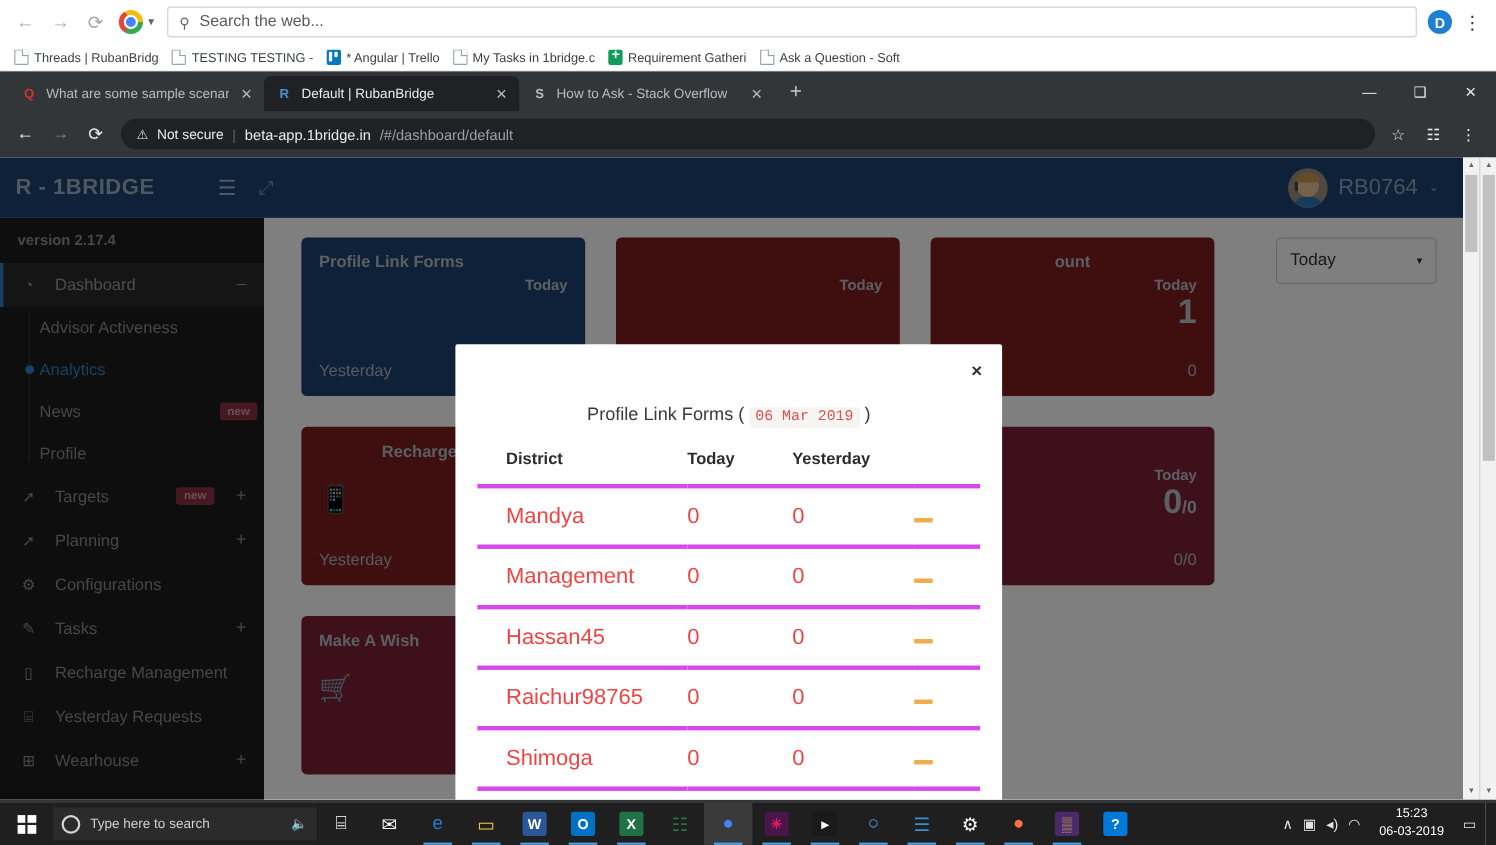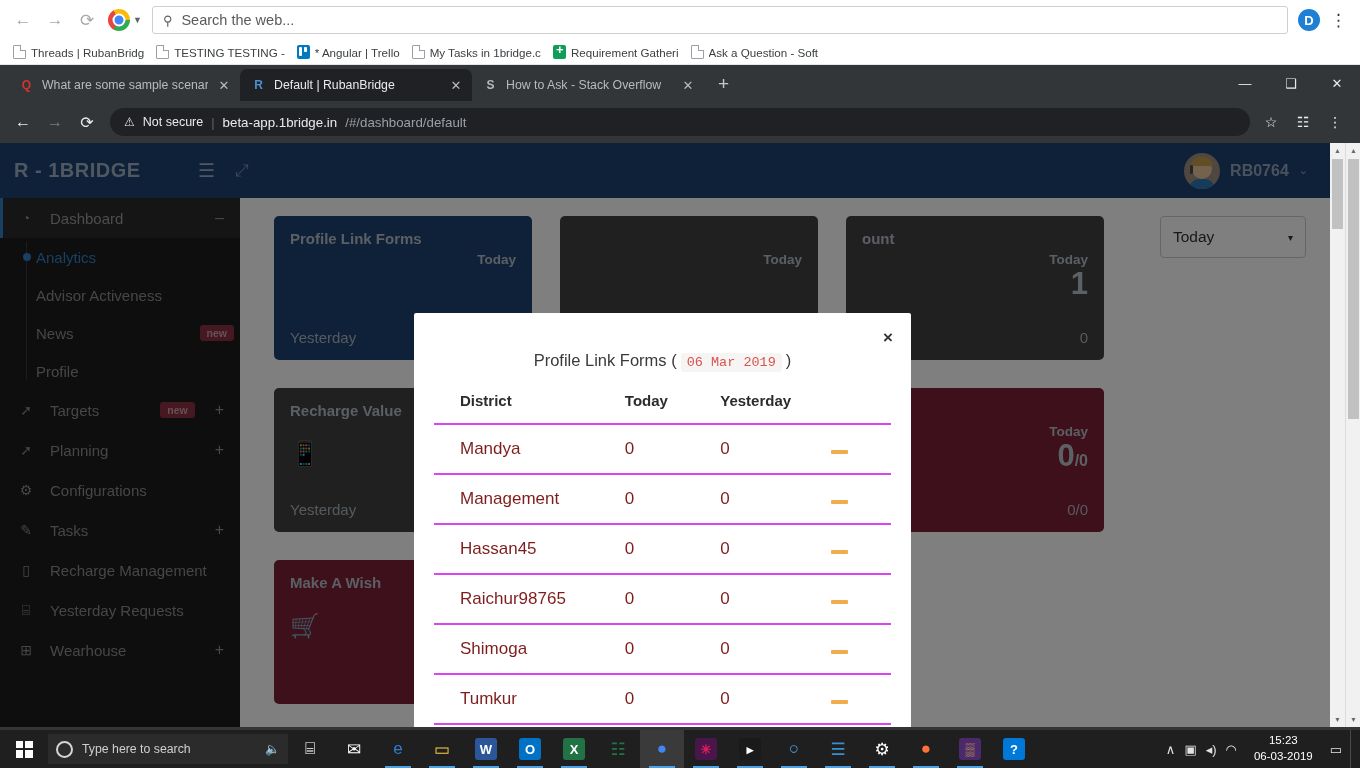--- a/index.html
+++ b/index.html
@@ -124,21 +124,21 @@
   .expand-ico { color:#7d93ab; font-size:17px; margin-left:20px; }
   .header-spacer { flex:1; }
   .user-box { display:flex; align-items:center; gap:10px; padding-right:22px; }
   .avatar {
     width:36px; height:36px; border-radius:50%; background:#9e9082; overflow:hidden; position:relative;
   }
   .avatar .face { position:absolute; left:8px; top:6px; width:20px; height:20px; border-radius:50%; background:#e8c49b; }
   .avatar .hair { position:absolute; left:7px; top:4px; width:22px; height:9px; border-radius:11px 11px 0 0; background:#c79a4e; }
   .avatar .body { position:absolute; left:5px; bottom:0; width:26px; height:10px; border-radius:13px 13px 0 0; background:#2f77b5; }
   .avatar .mic { position:absolute; left:6px; top:12px; width:3px; height:9px; border-radius:2px; background:#4a4a4a; }
-  .uname { color:#93a5b8; font-size:16px;font-weight:bold; }
+  .uname { color:#93a5b8; font-size:20px; }
   .ucaret { color:#93a5b8; font-size:11px; }
 
   
   .sidebar {
     position:absolute; left:0; top:55px; width:240px; height:529px; background:#1c1c1c; z-index:2;
   }
   .version { padding:13px 16px; color:#8e8e8e; font-size:13.5px; font-weight:bold; }
   .nav-row {
     display:flex; align-items:center; height:40px; padding:0 16px; gap:14px;
     color:#8d8d8d; font-size:15px; position:relative;
@@ -177,21 +177,21 @@
     color:#333; font-size:15.5px;
   }
   .today-select .car { font-size:10px; }
 
   .cards { padding: 18px 24px 0 34px; display:flex; flex-wrap:wrap; gap:28px 28px; }
   .card {
     width:258px; height:144px; border-radius:5px; padding:14px 16px;
     position:relative; color:#cfd6dd;
   }
   .card.blue   { background:#1d4370; }
-  .card.green  { background:#404040; }
+  .card.green  { background:#7f1d1d;text-align:center; }
   .card.gold   { background:#8a6a1e; }
   .card.maroon { background:#7d2138; }
   .card-title { font-size:15px; font-weight:bold; color:#b6bfc8; }
   .card-ico { position:absolute; left:16px; top:52px; font-size:24px; color:#b6bfc8; }
   .card-today-lbl { position:absolute; right:16px; top:36px; font-size:13.5px; font-weight:bold; color:#b6bfc8; }
   .card-today-val { position:absolute; right:16px; top:52px; font-size:31px; font-weight:bold; color:#b9c2ca; line-height:1; }
   .card-today-val .sub { font-size:16px; }
   .card-yest-lbl { position:absolute; left:16px; bottom:14px; font-size:15px; color:#aab4bd; }
   .card-yest-val { position:absolute; right:16px; bottom:14px; font-size:15px; color:#aab4bd; }
 
@@ -210,37 +210,37 @@
   
   .modal {
     position:absolute; left:414px; top:170px; width:497px; height:558px;
     background:#fff; z-index:6; border-radius:2px; overflow:hidden;
   }
   .modal-close {
     position:absolute; right:18px; top:16px; font-size:17px; color:#333; font-weight:bold;
     line-height:1;
   }
   .modal-title {
-    text-align:center; padding-top:38px; font-size:16.5px; color:#3a3a3a;
+    text-align:center; padding-top:55px; font-size:16.5px; color:#3a3a3a;
   }
   .modal-title .datechip {
     font-family:"Liberation Mono", monospace; font-size:13.5px; color:#d9534f;
     background:#f7f4f4; padding:2px 6px; border-radius:3px; margin:0 4px;
   }
   .tbl { width:457px; margin:22px auto 0; border-collapse:collapse; }
   .tbl th {
     text-align:left; font-size:15px; color:#2c2c2c; font-weight:bold;
     padding:0 0 14px 0;
   }
   .tbl th.c1 { width:190px; padding-left:26px; }
   .tbl th.c2 { width:95px; }
   .tbl th.c3 { width:110px; }
   .tbl th.c4 { width:60px; }
   .tbl td {
-    font-size:17px; color:#7f1d1d; padding:14px 0; border-top:2px solid #d946ef;
+    font-size:20px; color:#ef4444; padding:14px 0; border-top:4px solid #d946ef;
   }
   .tbl td.c1 { padding-left:26px; }
   .dash {
     display:inline-block; width:17px; height:4px; background:#f0ad4e; border-radius:1px;
   }
 
   
   .sb-outer { position:absolute; right:0; top:0; width:15px; height:584px; background:#f1f1f1; z-index:8; border-left:1px solid #dcdcdc; }
   .sb-inner { position:absolute; right:15px; top:0; width:15px; height:584px; background:#f1f1f1; z-index:8; }
   .sb-arrow { width:15px; height:15px; display:flex; align-items:center; justify-content:center; color:#6b6b6b; font-size:7px; }
@@ -384,35 +384,36 @@
             <div class="hair"></div>
             <div class="mic"></div>
             <div class="body"></div>
         </div>
         <span class="uname">RB0764</span>
         <span class="ucaret">⌄</span>
       </div>
     </div>
 
     <div class="sidebar">
+      <div class="version">version 2.17.4</div>
       <div id="sidebar-top">
           <div class="nav-row active">
     <span class="nav-ico">◔</span>
     <span class="nav-label">Dashboard</span>
 
     <span class="trail">–</span>
   </div>
         </div>
       <div class="sub-wrap" id="sidebar-sub">
+          <div class="sub-row ">
+     <span class="sub-label">Advisor Activeness</span>
+
+   </div>
           <div class="sub-row active">
      <span class="sub-label">Analytics</span>
-
-   </div>
-          <div class="sub-row ">
-     <span class="sub-label">Advisor Activeness</span>
 
    </div>
           <div class="sub-row ">
      <span class="sub-label">News</span>
      <span class="badge-new">new</span>
    </div>
           <div class="sub-row ">
      <span class="sub-label">Profile</span>
 
    </div>

